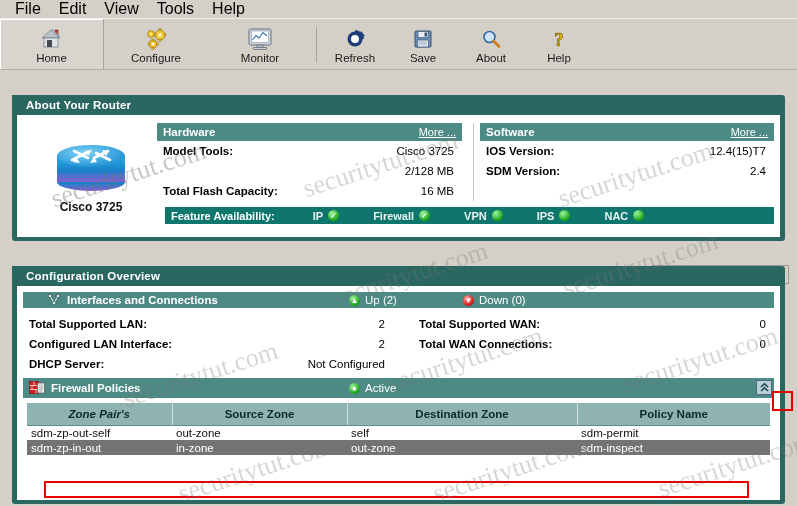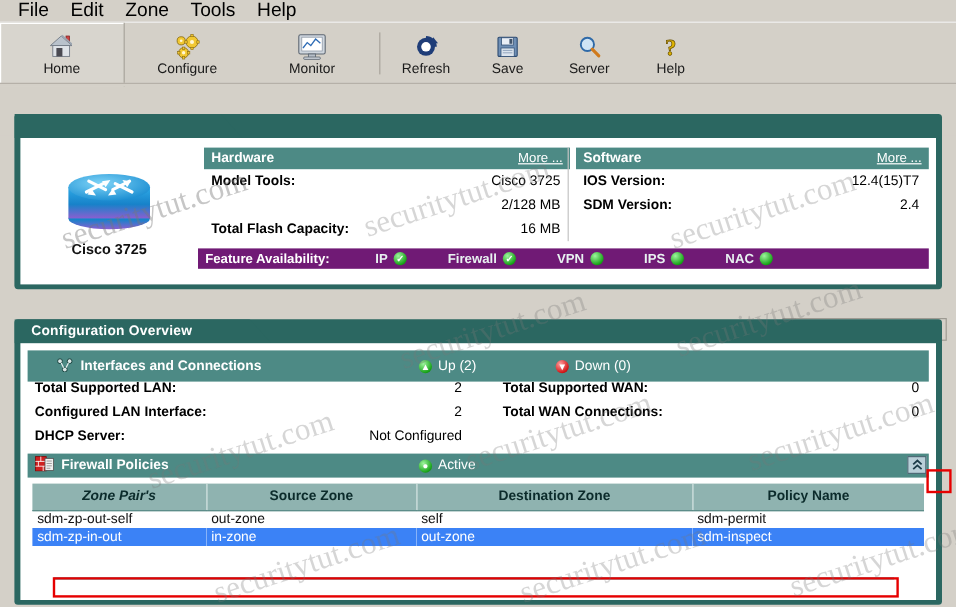--- a/index.html
+++ b/index.html
@@ -80,21 +80,21 @@
   
   .dot { width:11px; height:11px; border-radius:50%; display:inline-block;
          position:relative; flex:0 0 auto; }
   .dot.green { background:radial-gradient(circle at 35% 30%, #9ef59e, #18a318 70%, #0b6b0b); }
   .dot.red   { background:radial-gradient(circle at 35% 30%, #ff9d9d, #d11717 70%, #8a0a0a); }
   .dot .glyph { position:absolute; inset:0; color:#fff; font-size:8px;
                 line-height:11px; text-align:center; font-weight:bold; }
 
   
   #featurebar {
-    background:#701a75; height:17px; display:flex; align-items:center;
+    background:#0f766e; height:17px; display:flex; align-items:center;
     padding:0 6px; gap:0; font-size:11px; color:#fff; font-weight:bold;
   }
   #featurebar .feat { display:flex; align-items:center; gap:5px; }
   #featurebar .feat .fname { color:#e8f2f1; font-weight:bold; }
 
   
   #hostnamebar {
     position:absolute; left:0; top:88px; width:797px; height:25px;
     display:flex; align-items:center; font-weight:bold; font-size:11.5px;
     color:#000; background:#d4d0c8;
@@ -115,41 +115,41 @@
   table.fw thead th {
     background:#8fb3b0; color:#0b2b2b; font-weight:bold; height:22px;
     border-right:1px solid #cfe0de; border-bottom:1px solid #5d8d89;
     text-align:center; font-size:11.5px;
   }
   table.fw thead th:last-child { border-right:none; }
   table.fw tbody td {
     height:15px; padding:0 0 0 4px; background:#fff; color:#111;
     font-size:11.5px; white-space:nowrap; overflow:hidden;
   }
-  table.fw tbody tr.selected td { background:#3b82f6; color:#fff; }
+  table.fw tbody tr.selected td { background:#737373; color:#fff; }
 
   .redbox { position:absolute; border:2px solid #e60000; pointer-events:none; }
   .cyanline { position:absolute; background:#37e0e8; }
 
   
   .wm {
     position:absolute; color:rgba(120,120,120,0.42); font-size:26px;
     font-family:"Liberation Serif", serif; transform:rotate(-18deg);
     white-space:nowrap; pointer-events:none; user-select:none;
     font-weight:400;
   }
   .wm2 { color:rgba(120,120,120,0.30); }
 </style>
 </head>
 <body>
 
 <div id="menubar">
   <div class="menu-item">File</div>
   <div class="menu-item">Edit</div>
-  <div class="menu-item">Zone</div>
+  <div class="menu-item">View</div>
   <div class="menu-item">Tools</div>
   <div class="menu-item">Help</div>
 </div>
 
 <div id="toolbar">
 
   <div class="tb-btn raised">
     <span class="tb-icon">
       <svg width="24" height="22" viewBox="0 0 24 22">
         <rect x="15" y="2" width="3" height="6" fill="#cc4444" stroke="#7a2222" stroke-width="0.6"></rect>
@@ -231,21 +231,21 @@
     <span class="tb-label">Save</span>
   </div>
 
   <div class="tb-btn small">
     <span class="tb-icon">
       <svg width="22" height="22" viewBox="0 0 22 22">
         <circle cx="9.5" cy="9" r="5.5" fill="#cfe4f5" stroke="#2f6aa8" stroke-width="1.6"></circle>
         <line x1="13.5" y1="13" x2="19" y2="18.5" stroke="#d07a1c" stroke-width="2.6" stroke-linecap="round"></line>
       </svg>
     </span>
-    <span class="tb-label">Server</span>
+    <span class="tb-label">About</span>
   </div>
 
   <div class="tb-btn small">
     <span class="tb-icon">
       <svg width="22" height="22" viewBox="0 0 22 22">
         <text x="11" y="18" text-anchor="middle" font-size="19" font-weight="bold" font-family="Liberation Serif, serif" fill="#e0b400" stroke="#6b5200" stroke-width="0.6">?</text>
       </svg>
     </span>
     <span class="tb-label">Help</span>
   </div>
@@ -254,20 +254,21 @@
 <div id="hostnamebar">
   <span class="hn-label">Host Name:</span>
   <span class="hn-value">R6</span>
 </div>
 
 <div class="panel" style="left:12px; top:95px; width:773px; height:146px;">
 
   <svg style="position:absolute;left:0;top:0;" width="200" height="20">
     <polygon points="0,0 172,0 190,20 0,20" fill="#2b6761"></polygon>
   </svg>
+  <div class="panel-tab">About Your Router</div>
 
   <div class="panel-body" style="top:20px; bottom:4px;">
 
     <div style="position:absolute; left:0; top:0; width:148px; height:100%;
                 display:flex; flex-direction:column; align-items:center; justify-content:center; gap:4px;">
       <span>
         <svg width="78" height="56" viewBox="0 0 78 56">
           <defs>
             <linearGradient id="rbody" x1="0" y1="0" x2="0" y2="1">
               <stop offset="0%" stop-color="#2ea9e6"></stop>
@@ -292,21 +293,21 @@
             <polygon points="33,13 40,12 36,18"></polygon>
             <polygon points="45,24 38,25 42,19"></polygon>
             <polygon points="21,24 28,25 24,19"></polygon>
             <polygon points="57,13 50,12 54,18"></polygon>
           </g>
         </svg>
       </span>
       <span style="font-weight:bold; font-size:12px; color:#111;">Cisco 3725</span>
     </div>
 
-    <div style="position:absolute; left:153px; top:8px; width:305px;">
+    <div style="position:absolute; left:140px; top:8px; width:305px;">
       <div class="subhdr">
         <span>Hardware</span>
         <span class="more">More ...</span>
       </div>
       <div class="kvrow">
         <span class="k">Model Tools:</span>
         <span class="v">Cisco 3725</span>
       </div>
       <div class="kvrow">
         <span class="v">2/128 MB</span>
@@ -374,21 +375,21 @@
 <div class="panel" style="left:12px; top:266px; width:773px; height:238px;">
 
   <svg style="position:absolute;left:0;top:0;" width="220" height="20">
     <polygon points="0,0 196,0 214,20 0,20" fill="#2b6761"></polygon>
   </svg>
   <div class="panel-tab">Configuration Overview</div>
 
   <div class="panel-body" style="top:20px; bottom:4px;">
 
     <div style="position:absolute; left:6px; right:6px; top:6px; height:80px;">
-      <div class="subhdr" style="height:26px;padding-left:24px;">
+      <div class="subhdr" style="height:16px;padding-left:24px;">
         <span style="margin-right:6px;">
           <svg width="14" height="12" viewBox="0 0 14 12">
             <circle cx="3" cy="3" r="2" fill="#d9e7e6" stroke="#16403c" stroke-width="0.8"></circle>
             <circle cx="11" cy="3" r="2" fill="#d9e7e6" stroke="#16403c" stroke-width="0.8"></circle>
             <circle cx="7" cy="10" r="2" fill="#d9e7e6" stroke="#16403c" stroke-width="0.8"></circle>
             <line x1="4" y1="4.5" x2="6" y2="8.5" stroke="#e6f0ef" stroke-width="1"></line>
             <line x1="10" y1="4.5" x2="8" y2="8.5" stroke="#e6f0ef" stroke-width="1"></line>
           </svg>
         </span>
         <span>Interfaces and Connections</span>

